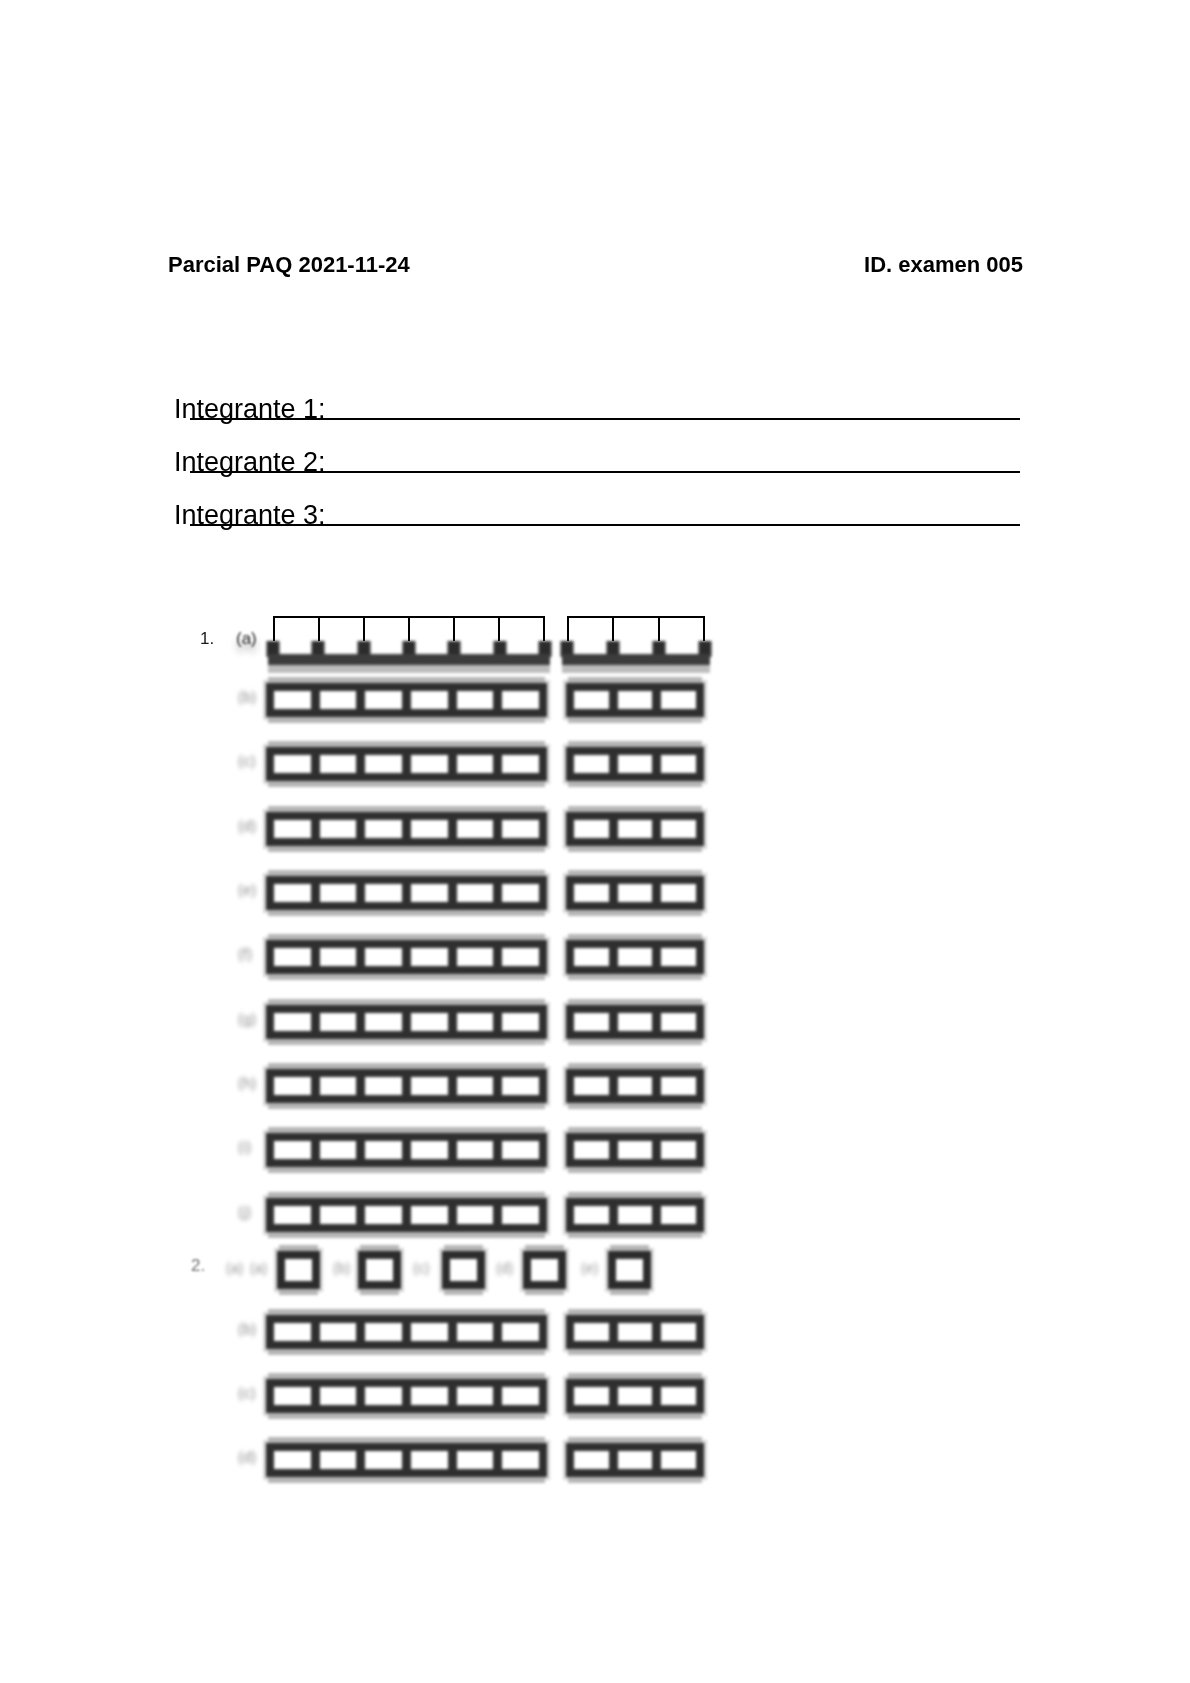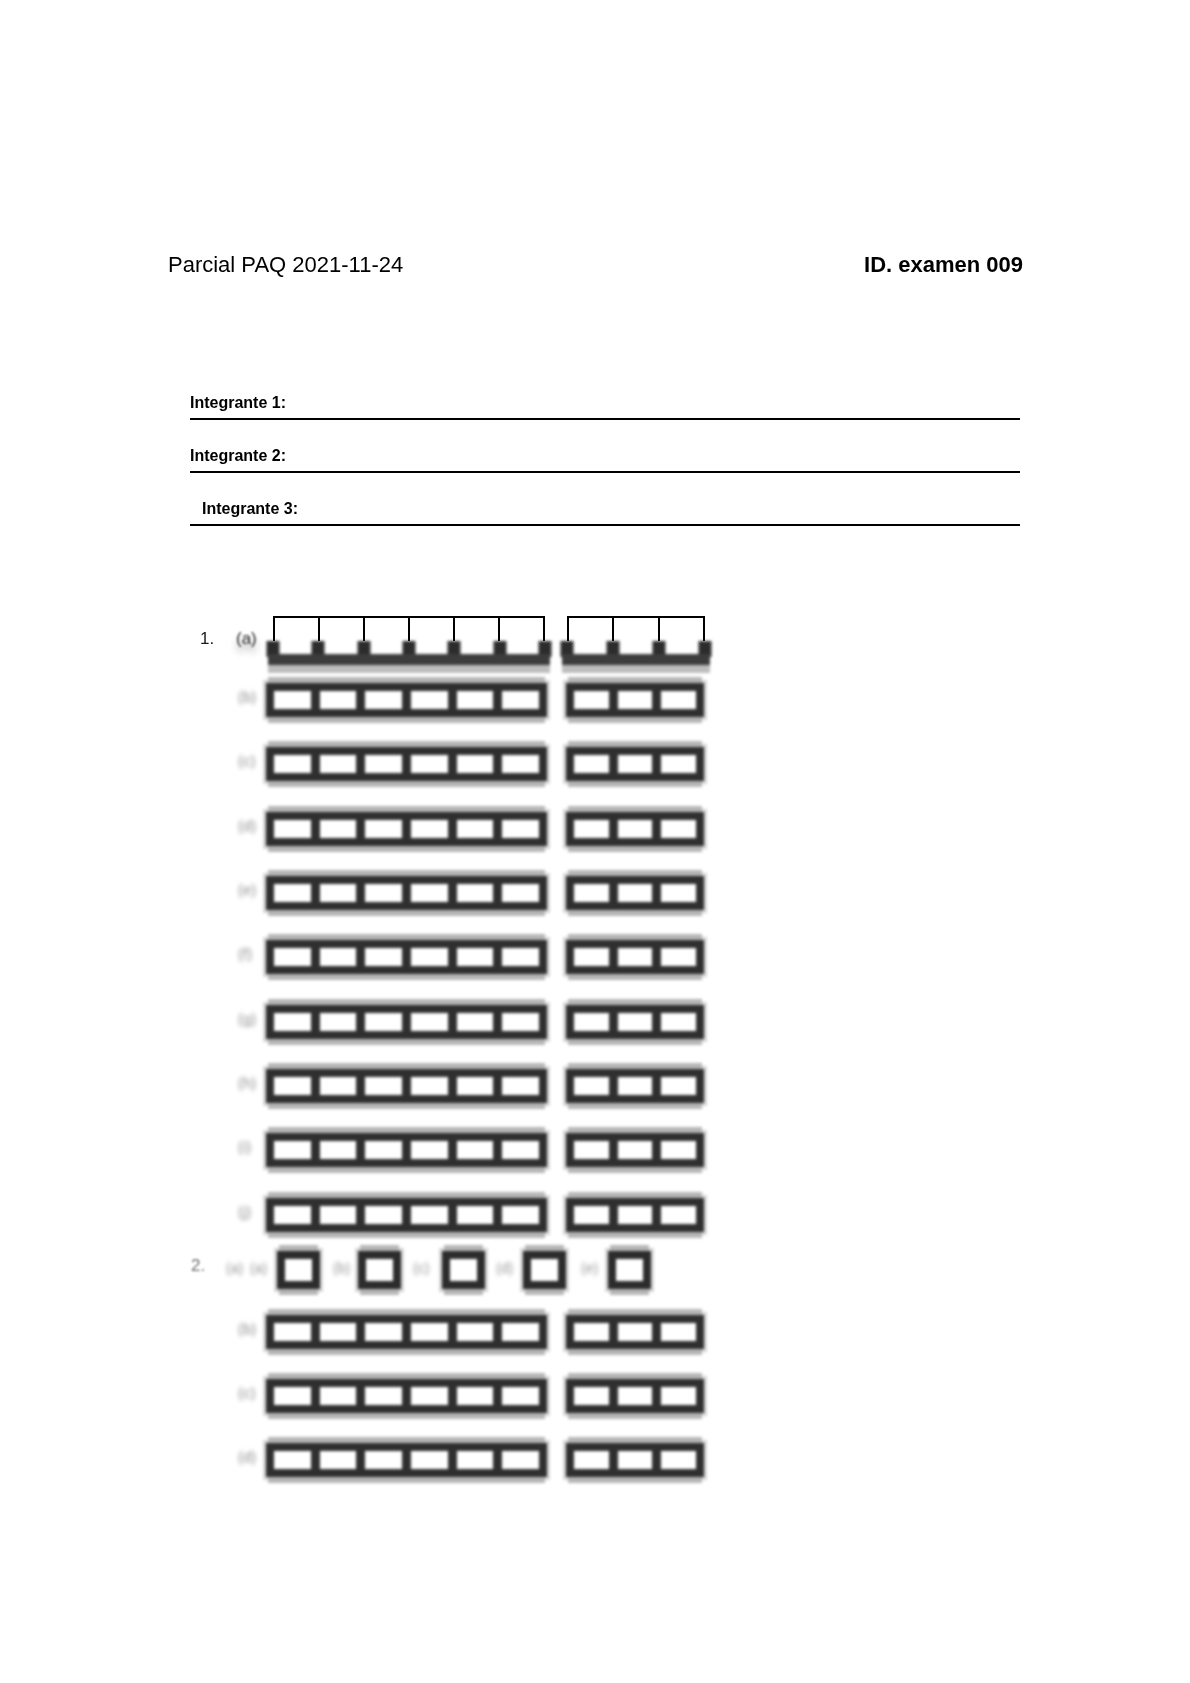--- a/index.html
+++ b/index.html
@@ -1,24 +1,24 @@
 <!DOCTYPE html>
 <html><head>
 <meta charset="utf-8">
 <style>
   html,body{margin:0;padding:0;background:#ffffff;}
   .page{
     position:relative;width:1190px;height:1683px;background:#ffffff;
     font-family:"Liberation Sans",sans-serif;overflow:hidden;color:#000;
   }
   .title{position:absolute;left:168px;top:203px;font-size:31px;font-weight:bold;line-height:36px;white-space:nowrap;}
-  .subtitle{position:absolute;left:168px;top:252px;font-size:22px;font-weight:normal;white-space:nowrap;}
+  .subtitle{position:absolute;left:168px;top:252px;font-size:22px;font-weight:bold;white-space:nowrap;}
   .examid{position:absolute;right:167px;top:252px;font-size:22px;font-weight:bold;white-space:nowrap;}
 
-  .p-label{position:absolute;left:190px;font-size:16px;font-weight:bold;white-space:nowrap;}
+  .p-label{position:absolute;left:174px;font-size:27px;font-weight:normal;white-space:nowrap;}
   .p-line{position:absolute;left:190px;width:830px;height:2px;background:#000;}
 
   .qnum{position:absolute;font-size:17px;color:#1a1a1a;filter:blur(0.4px);}
   .qnum.smudged{color:#6f6f6f;filter:blur(1.3px);}
 
   .crisp-label{position:absolute;font-size:17px;color:#2e2e2e;filter:blur(0.8px);text-shadow:0 6px 6px rgba(150,150,150,0.9);}
 
   .crisp-group{position:absolute;display:flex;height:25px;box-sizing:border-box;border-top:2px solid #000;}
   .crisp-cell{flex:1;border-left:2px solid #000;}
   .crisp-cell:last-child{border-right:2px solid #000;}
@@ -43,27 +43,27 @@
     position:absolute;width:43px;height:38px;box-sizing:border-box;
     border:8px solid #2c2c2c;background:#ffffff;filter:blur(1.5px);
     box-shadow:0 -8px 0 -2px #b6b6b6, 0 8px 0 -2px #b6b6b6, 0 0 0 3px #d7d7d7;
   }
 </style>
 </head>
 <body>
 
 <div class="page">
   <div class="subtitle">Parcial PAQ 2021-11-24</div>
-  <div class="examid">ID. examen 009</div>
+  <div class="examid">ID. examen 005</div>
   <div id="participants">
       <div class="p-label" style="top: 394px;">Integrante 1:</div>
       <div class="p-line" style="top: 418px;"></div>
       <div class="p-label" style="top: 447px;">Integrante 2:</div>
       <div class="p-line" style="top: 471px;"></div>
-      <div class="p-label" style="top: 500px; margin-left: 12px;">Integrante 3:</div>
+      <div class="p-label" style="top: 500px;">Integrante 3:</div>
       <div class="p-line" style="top: 524px;"></div>
     </div>
   <div id="answers">
       <div class="qnum" style="left: 200px; top: 629px;">1.</div>
       <div class="crisp-label" style="left: 236px; top: 629px;">(a)</div>
       <div class="crisp-group" style="left: 273px; top: 616px; width: 272px;">
         <div class="crisp-cell"></div>
         <div class="crisp-cell"></div>
         <div class="crisp-cell"></div>
         <div class="crisp-cell"></div>

